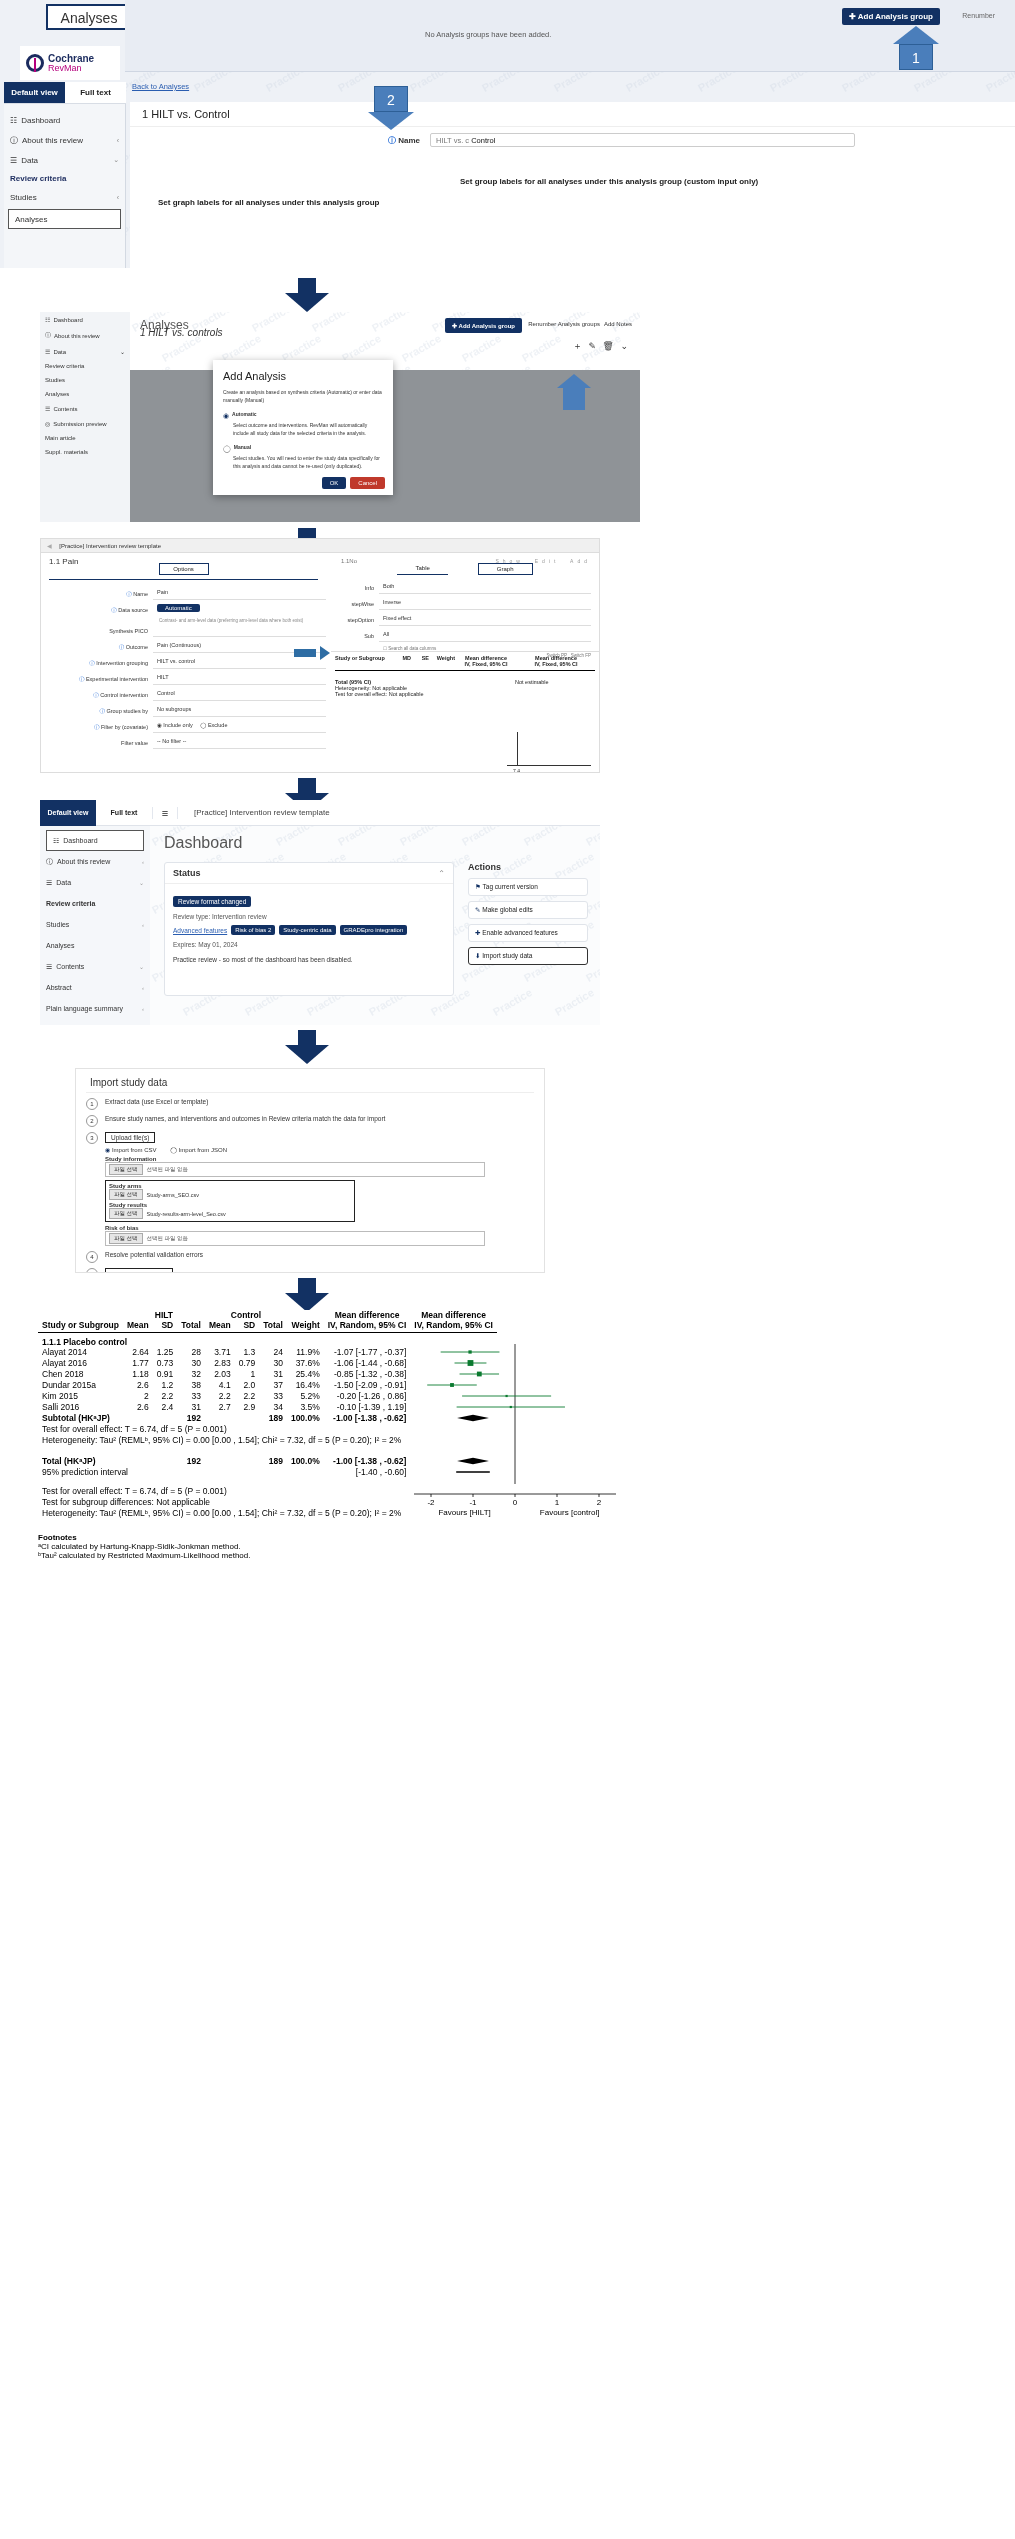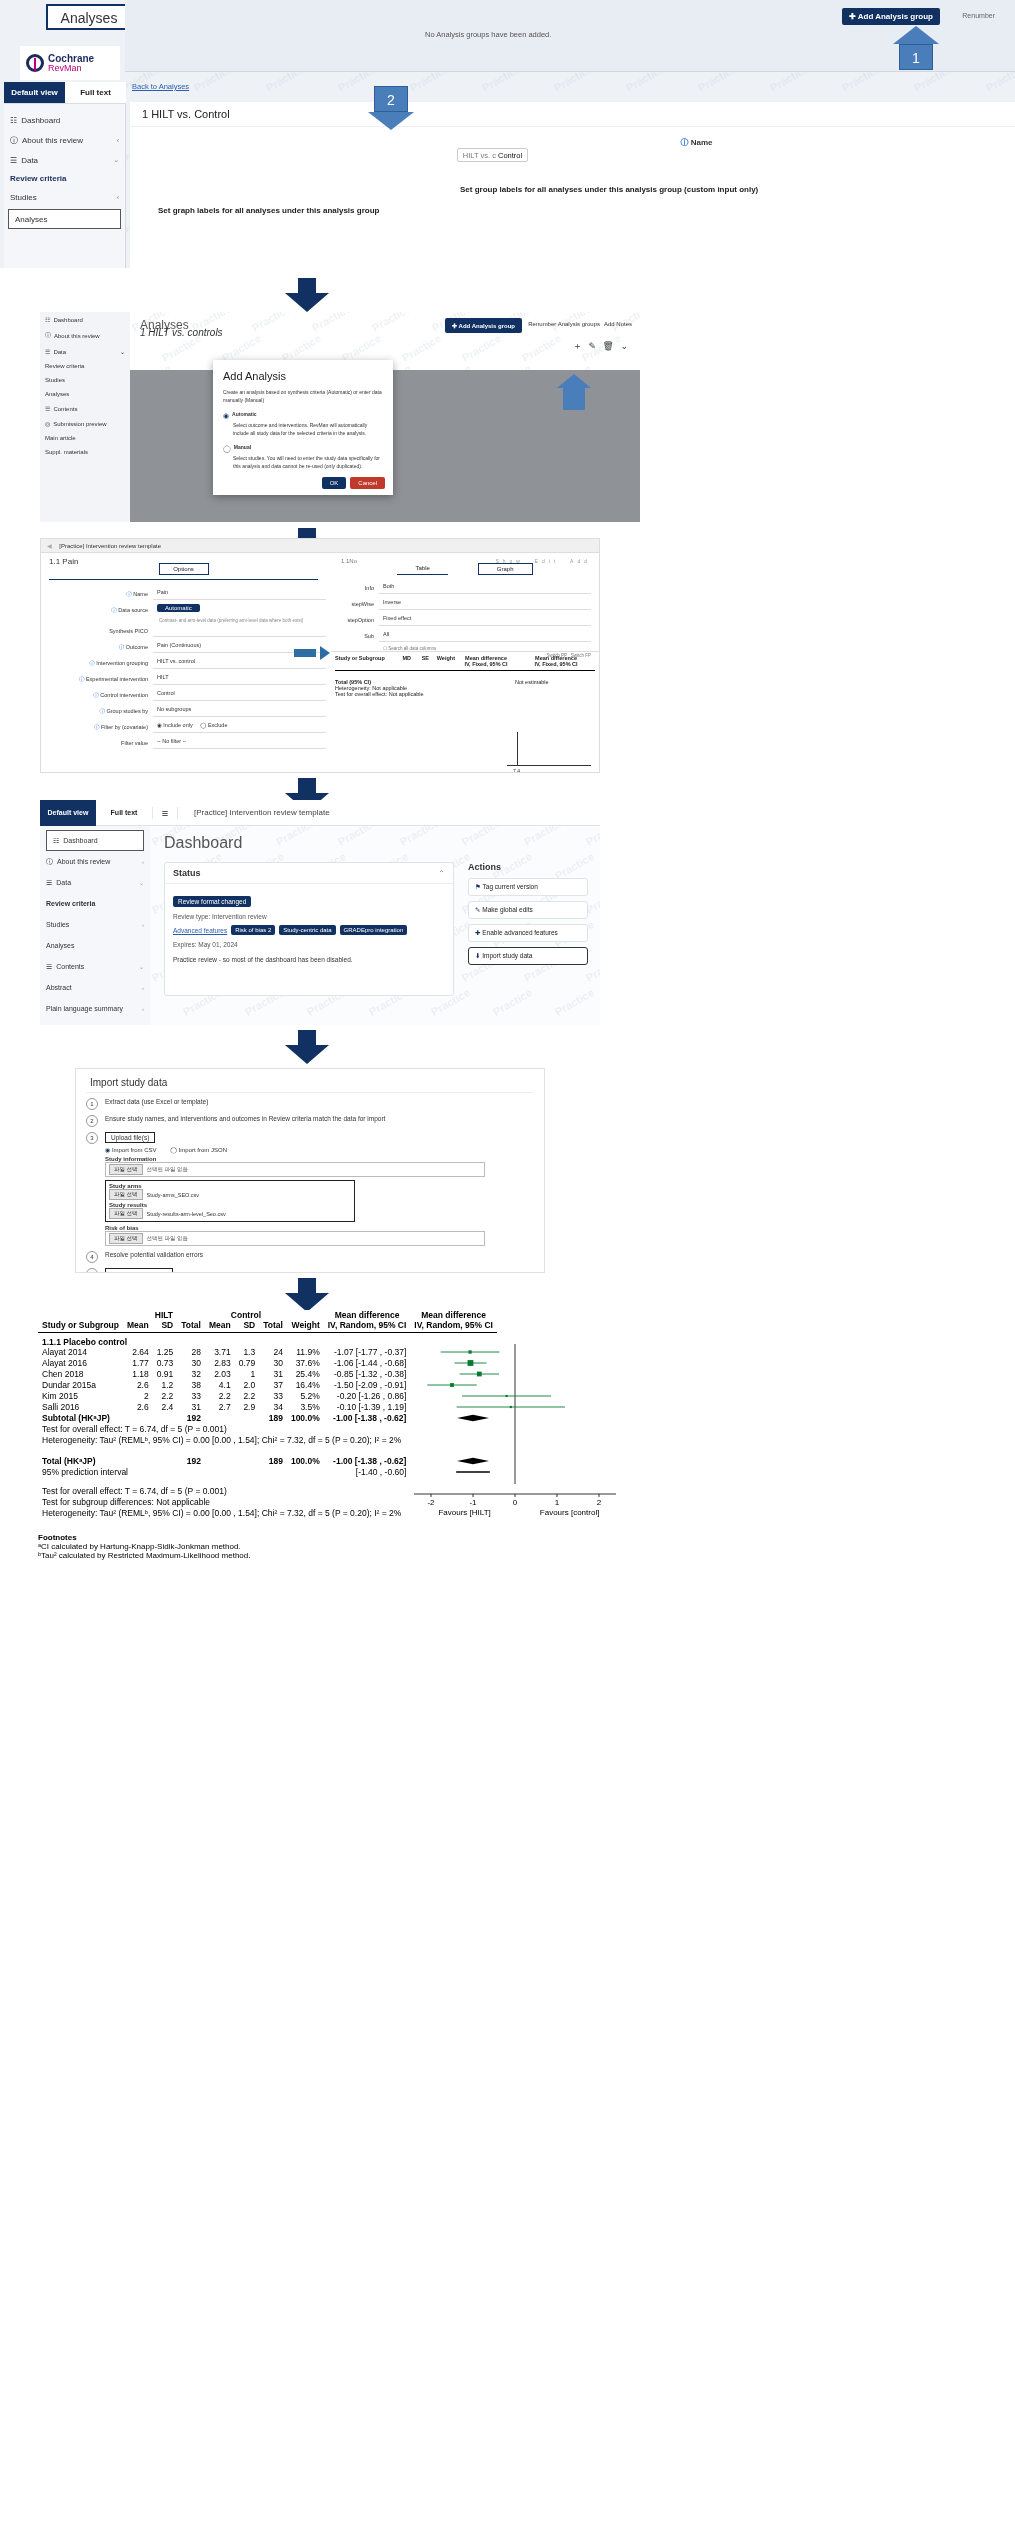--- a/index.html
+++ b/index.html
@@ -288,21 +288,21 @@
     <div class="sb-item sel" style="margin:2px 4px;">
       <span>Analyses</span>
     </div>
   </div>
 
   <div class="content">
     <div style="position:absolute;left:6px;top:10px;font-size:7.5px;color:#2a5db0;text-decoration:underline;">Back to Analyses</div>
     <div class="crd">
       <div style="font-size:11px;padding:6px 0 6px 12px;border-bottom:1px solid #eee;">1 HILT vs.  Control</div>
 
-      <div class="row" style="margin-top:10px;flex-direction:column;">
+      <div class="row" style="margin-top:2px;">
         <div class="rl">
           <span style="color:#2a6fd6;">ⓘ</span>
           <span>Name</span>
         </div>
         <div class="ri">
           <div class="inp">
             <span style="color:#777;">HILT vs. c</span>
             <span style="color:#111;">Control</span>
           </div>
         </div>

